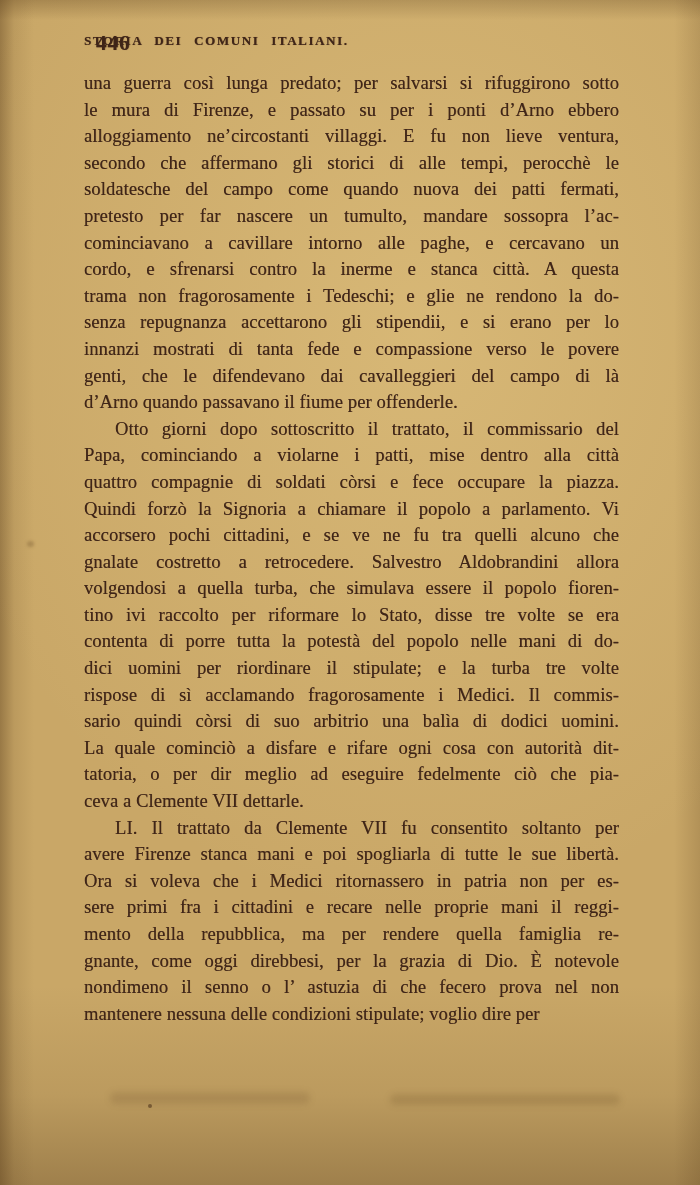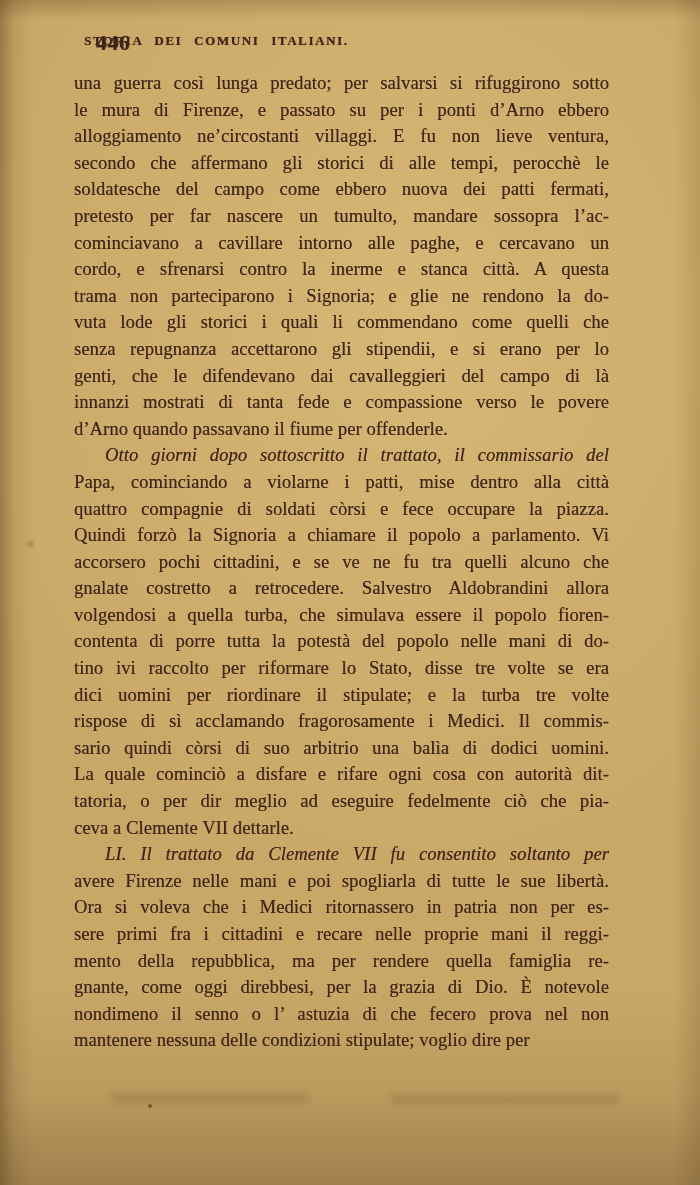--- a/index.html
+++ b/index.html
@@ -45,37 +45,36 @@
     top: 2px;
     font-size: 13px;
     font-weight: bold;
     letter-spacing: 1.6px;
     word-spacing: 7px;
     text-shadow: 0.4px 0.4px 0.7px rgba(62,35,20,0.6);
   }
   .textblock {
     position: absolute;
     top: 70px;
-    left: 74px;
+    left: 84px;
     width: 535px;
     font-size: 18.5px;
     line-height: 26.6px;
     letter-spacing: 0.1px;
     text-shadow: 0.35px 0.35px 0.6px rgba(62,35,20,0.55);
   }
   .line {
     text-align: justify;
     text-align-last: justify;
   }
   .line.last {
     text-align-last: left;
   }
   .line.indent {
     text-indent: 31px;
-    font-style: italic;
   }
   
   .bleed {
     position: absolute;
     border-radius: 6px;
     filter: blur(3px);
     pointer-events: none;
   }
   .bleed-1 {
     left: 110px; top: 1092px; width: 200px; height: 12px;
@@ -108,47 +107,46 @@
   <div class="header">
     <span class="pagenum">446</span>
     <span class="header-title">STORIA DEI COMUNI ITALIANI.</span>
   </div>
 
   <div class="textblock" id="textblock">
       <div class="line">una guerra così lunga predato; per salvarsi si rifuggirono sotto</div>
       <div class="line">le mura di Firenze, e passato su per i ponti d’Arno ebbero</div>
       <div class="line">alloggiamento ne’circostanti villaggi. E fu non lieve ventura,</div>
       <div class="line">secondo che affermano gli storici di alle tempi, perocchè le</div>
-      <div class="line">soldatesche del campo come ebbero nuova dei patti fermati,</div>
+      <div class="line">soldatesche del campo come quando nuova dei patti fermati,</div>
       <div class="line">pretesto per far nascere un tumulto, mandare sossopra l’ac-</div>
       <div class="line">cominciavano a cavillare intorno alle paghe, e cercavano un</div>
       <div class="line">cordo, e sfrenarsi contro la inerme e stanca città. A questa</div>
-      <div class="line">trama non parteciparono i Signoria; e glie ne rendono la do-</div>
-      <div class="line">vuta lode gli storici i quali li commendano come quelli che</div>
+      <div class="line">trama non fragorosamente i Tedeschi; e glie ne rendono la do-</div>
       <div class="line">senza repugnanza accettarono gli stipendii, e si erano per lo</div>
+      <div class="line">innanzi mostrati di tanta fede e compassione verso le povere</div>
       <div class="line">genti, che le difendevano dai cavalleggieri del campo di là</div>
-      <div class="line">innanzi mostrati di tanta fede e compassione verso le povere</div>
       <div class="line last">d’Arno quando passavano il fiume per offenderle.</div>
       <div class="line indent">Otto giorni dopo sottoscritto il trattato, il commissario del</div>
       <div class="line">Papa, cominciando a violarne i patti, mise dentro alla città</div>
       <div class="line">quattro compagnie di soldati còrsi e fece occupare la piazza.</div>
       <div class="line">Quindi forzò la Signoria a chiamare il popolo a parlamento. Vi</div>
       <div class="line">accorsero pochi cittadini, e se ve ne fu tra quelli alcuno che</div>
       <div class="line">gnalate costretto a retrocedere. Salvestro Aldobrandini allora</div>
       <div class="line">volgendosi a quella turba, che simulava essere il popolo fioren-</div>
+      <div class="line">tino ivi raccolto per riformare lo Stato, disse tre volte se era</div>
       <div class="line">contenta di porre tutta la potestà del popolo nelle mani di do-</div>
-      <div class="line">tino ivi raccolto per riformare lo Stato, disse tre volte se era</div>
       <div class="line">dici uomini per riordinare il stipulate; e la turba tre volte</div>
       <div class="line">rispose di sì acclamando fragorosamente i Medici. Il commis-</div>
       <div class="line">sario quindi còrsi di suo arbitrio una balìa di dodici uomini.</div>
       <div class="line">La quale cominciò a disfare e rifare ogni cosa con autorità dit-</div>
       <div class="line">tatoria, o per dir meglio ad eseguire fedelmente ciò che pia-</div>
       <div class="line last">ceva a Clemente VII dettarle.</div>
       <div class="line indent">LI. Il trattato da Clemente VII fu consentito soltanto per</div>
-      <div class="line">avere Firenze nelle mani e poi spogliarla di tutte le sue libertà.</div>
+      <div class="line">avere Firenze stanca mani e poi spogliarla di tutte le sue libertà.</div>
       <div class="line">Ora si voleva che i Medici ritornassero in patria non per es-</div>
       <div class="line">sere primi fra i cittadini e recare nelle proprie mani il reggi-</div>
       <div class="line">mento della repubblica, ma per rendere quella famiglia re-</div>
       <div class="line">gnante, come oggi direbbesi, per la grazia di Dio. È notevole</div>
       <div class="line">nondimeno il senno o l’ astuzia di che fecero prova nel non</div>
       <div class="line last">mantenere nessuna delle condizioni stipulate; voglio dire per</div>
     </div>
 
   <div class="bleed bleed-1"></div>
   <div class="bleed bleed-2"></div>

